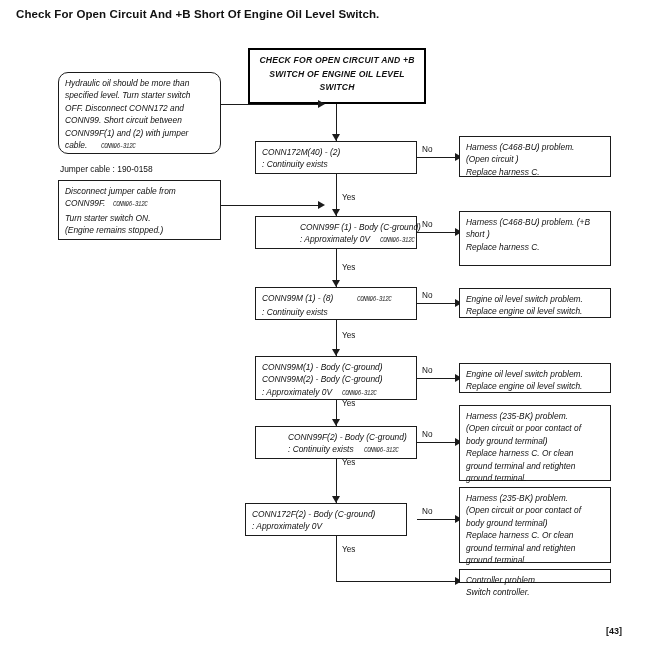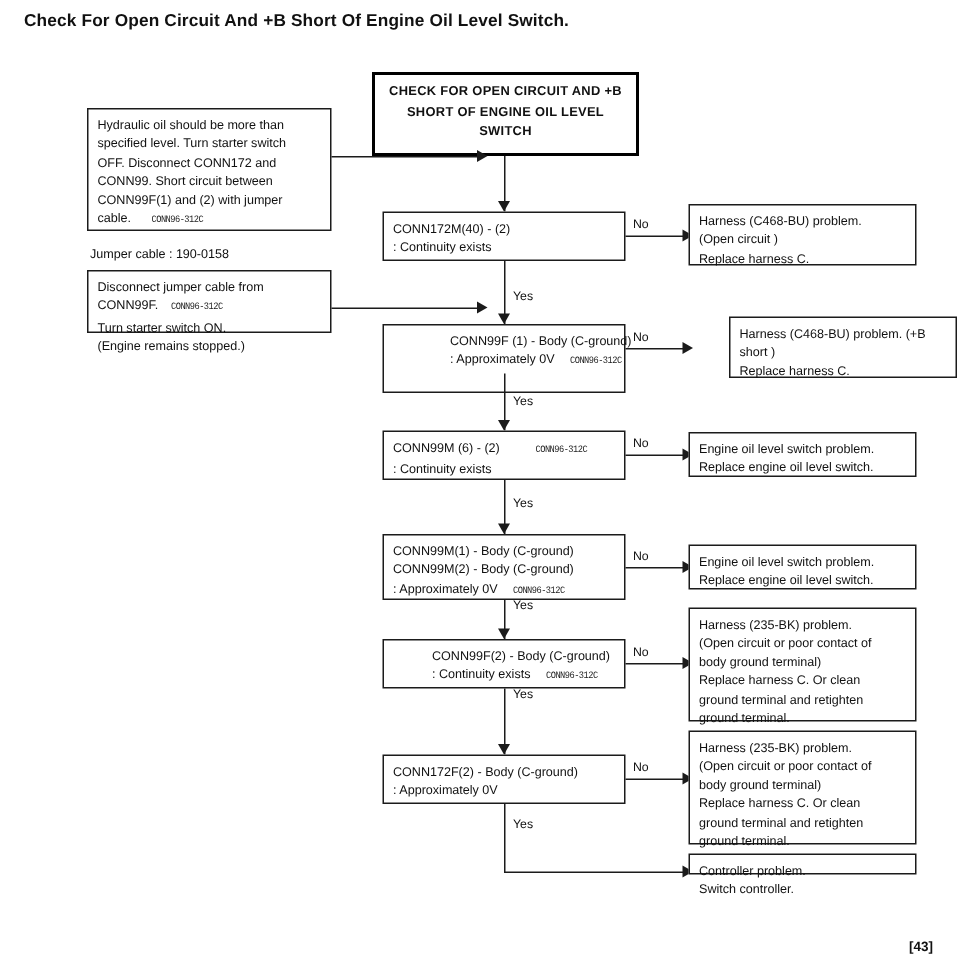--- a/index.html
+++ b/index.html
@@ -39,21 +39,21 @@
     padding: 4px 6px;
   }
   .box.thick {
     border: 2px solid #000000;
     font-weight: bold;
     text-align: center;
     font-size: 8.6px;
     line-height: 13.5px;
     letter-spacing: .2px;
   }
-  .box .ln { display: block; white-space: nowrap; }
+  .box .ln { display: block; white-space: nowrap; font-style: italic; }
 
   
   .pn {
     font-family: "Liberation Mono", "DejaVu Sans Mono", monospace;
     font-size: 6.6px;
     letter-spacing: -0.4px;
     transform: scaleX(.88);
     transform-origin: left center;
     display: inline-block;
     vertical-align: baseline;
@@ -109,36 +109,36 @@
 </style>
 </head>
 <body>
 
 <div id="page">
 
   <div id="page-title">Check For Open Circuit And +B Short Of Engine Oil Level Switch.</div>
 
   <div class="box thick" style="left:248px; top:48px; width:178px; height:56px;">
     <span class="ln">CHECK FOR OPEN CIRCUIT AND +B</span>
-    <span class="ln">SHORT OF ENGINE OIL LEVEL</span>
+    <span class="ln">SWITCH OF ENGINE OIL LEVEL</span>
     <span class="ln">SWITCH</span>
   </div>
 
-  <div class="box" style="left:58px; top:72px; width:163px; height:82px;">
+  <div class="box" style="left:58px; top:72px; width:163px; height:82px;border-radius:10px;">
     <span class="ln">Hydraulic oil should be more than</span>
     <span class="ln">specified level. Turn starter switch</span>
     <span class="ln">OFF.   Disconnect CONN172 and</span>
     <span class="ln">CONN99.   Short circuit between</span>
     <span class="ln">CONN99F(1) and (2) with jumper</span>
     <span class="ln"><span>cable.</span><span class="pn" style="margin-left:14px;">CONN96-312C</span></span>
   </div>
 
   <div class="free-label" style="left:60px; top:163px;">Jumper cable : 190-0158</div>
 
-  <div class="box" style="left:58px; top:180px; width:163px; height:42px;">
+  <div class="box" style="left:58px; top:180px; width:163px; height:60px;">
     <span class="ln">Disconnect   jumper   cable   from</span>
     <span class="ln"><span>CONN99F.</span><span class="pn" style="margin-left:8px;">CONN96-312C</span></span>
     <span class="ln">Turn starter switch ON.</span>
     <span class="ln">(Engine remains stopped.)</span>
   </div>
 
   <div class="vline" style="left:336px; top:104px; height:37px;"></div>
   <div class="arrow-down" style="left:332px; top:134px;"></div>
 
   <div class="hline" style="left:221px; top:104px; width:100px;"></div>
@@ -151,33 +151,33 @@
     <span class="ln">CONN172M(40) - (2)</span>
     <span class="ln">: Continuity exists</span>
   </div>
   <div class="hline" style="left:417px; top:157px; width:42px;"></div>
   <div class="arrow-right" style="left:455px; top:153px;"></div>
   <div class="branch-label" style="left:422px; top:145px;">No</div>
   <div class="vline" style="left:336px; top:174px; height:42px;"></div>
   <div class="arrow-down" style="left:332px; top:209px;"></div>
   <div class="branch-label" style="left:342px; top:193px;">Yes</div>
 
-  <div class="box" style="left:255px; top:216px; width:162px; height:46px;padding-left:44px;">
+  <div class="box" style="left:255px; top:216px; width:162px; height:33px;padding-left:44px;">
     <span class="ln">CONN99F (1) - Body (C-ground)</span>
     <span class="ln"><span>: Approximately 0V</span><span class="pn" style="margin-left:10px;">CONN96-312C</span></span>
   </div>
   <div class="hline" style="left:417px; top:232px; width:42px;"></div>
   <div class="arrow-right" style="left:455px; top:228px;"></div>
   <div class="branch-label" style="left:422px; top:220px;">No</div>
   <div class="vline" style="left:336px; top:249px; height:38px;"></div>
   <div class="arrow-down" style="left:332px; top:280px;"></div>
   <div class="branch-label" style="left:342px; top:263px;">Yes</div>
 
   <div class="box" style="left:255px; top:287px; width:162px; height:33px;">
-    <span class="ln"><span>CONN99M (6) - (2)</span><span class="pn" style="margin-left:24px;">CONN96-312C</span></span>
+    <span class="ln"><span>CONN99M (1) - (8)</span><span class="pn" style="margin-left:24px;">CONN96-312C</span></span>
     <span class="ln">: Continuity exists</span>
   </div>
   <div class="hline" style="left:417px; top:303px; width:42px;"></div>
   <div class="arrow-right" style="left:455px; top:299px;"></div>
   <div class="branch-label" style="left:422px; top:291px;">No</div>
   <div class="vline" style="left:336px; top:320px; height:36px;"></div>
   <div class="arrow-down" style="left:332px; top:349px;"></div>
   <div class="branch-label" style="left:342px; top:331px;">Yes</div>
 
   <div class="box" style="left:255px; top:356px; width:162px; height:44px;">
@@ -196,40 +196,40 @@
     <span class="ln">CONN99F(2) - Body (C-ground)</span>
     <span class="ln"><span>: Continuity exists</span><span class="pn" style="margin-left:10px;">CONN96-312C</span></span>
   </div>
   <div class="hline" style="left:417px; top:442px; width:42px;"></div>
   <div class="arrow-right" style="left:455px; top:438px;"></div>
   <div class="branch-label" style="left:422px; top:430px;">No</div>
   <div class="vline" style="left:336px; top:459px; height:44px;"></div>
   <div class="arrow-down" style="left:332px; top:496px;"></div>
   <div class="branch-label" style="left:342px; top:458px;">Yes</div>
 
-  <div class="box" style="left:255px; top:503px; width:162px; height:33px;">
+  <div class="box" style="left:245px; top:503px; width:162px; height:33px;">
     <span class="ln">CONN172F(2) - Body (C-ground)</span>
     <span class="ln">: Approximately 0V</span>
   </div>
   <div class="hline" style="left:417px; top:519px; width:42px;"></div>
   <div class="arrow-right" style="left:455px; top:515px;"></div>
   <div class="branch-label" style="left:422px; top:507px;">No</div>
   <div class="vline" style="left:336px; top:536px; height:46px;"></div>
   <div class="branch-label" style="left:342px; top:545px;">Yes</div>
 
   <div class="hline" style="left:336px; top:581px; width:123px;"></div>
   <div class="arrow-right" style="left:455px; top:577px;"></div>
 
   <div class="box" style="left:459px; top:136px; width:152px; height:41px;">
     <span class="ln">Harness    (C468-BU)    problem.</span>
     <span class="ln">(Open circuit )</span>
     <span class="ln">Replace harness C.</span>
   </div>
 
-  <div class="box" style="left:486px; top:211px; width:152px; height:41px;">
+  <div class="box" style="left:459px; top:211px; width:152px; height:55px;">
     <span class="ln">Harness (C468-BU) problem.  (+B</span>
     <span class="ln">short )</span>
     <span class="ln">Replace harness C.</span>
   </div>
 
   <div class="box" style="left:459px; top:288px; width:152px; height:30px;">
     <span class="ln">Engine oil level switch problem.</span>
     <span class="ln">Replace engine oil level switch.</span>
   </div>
 

